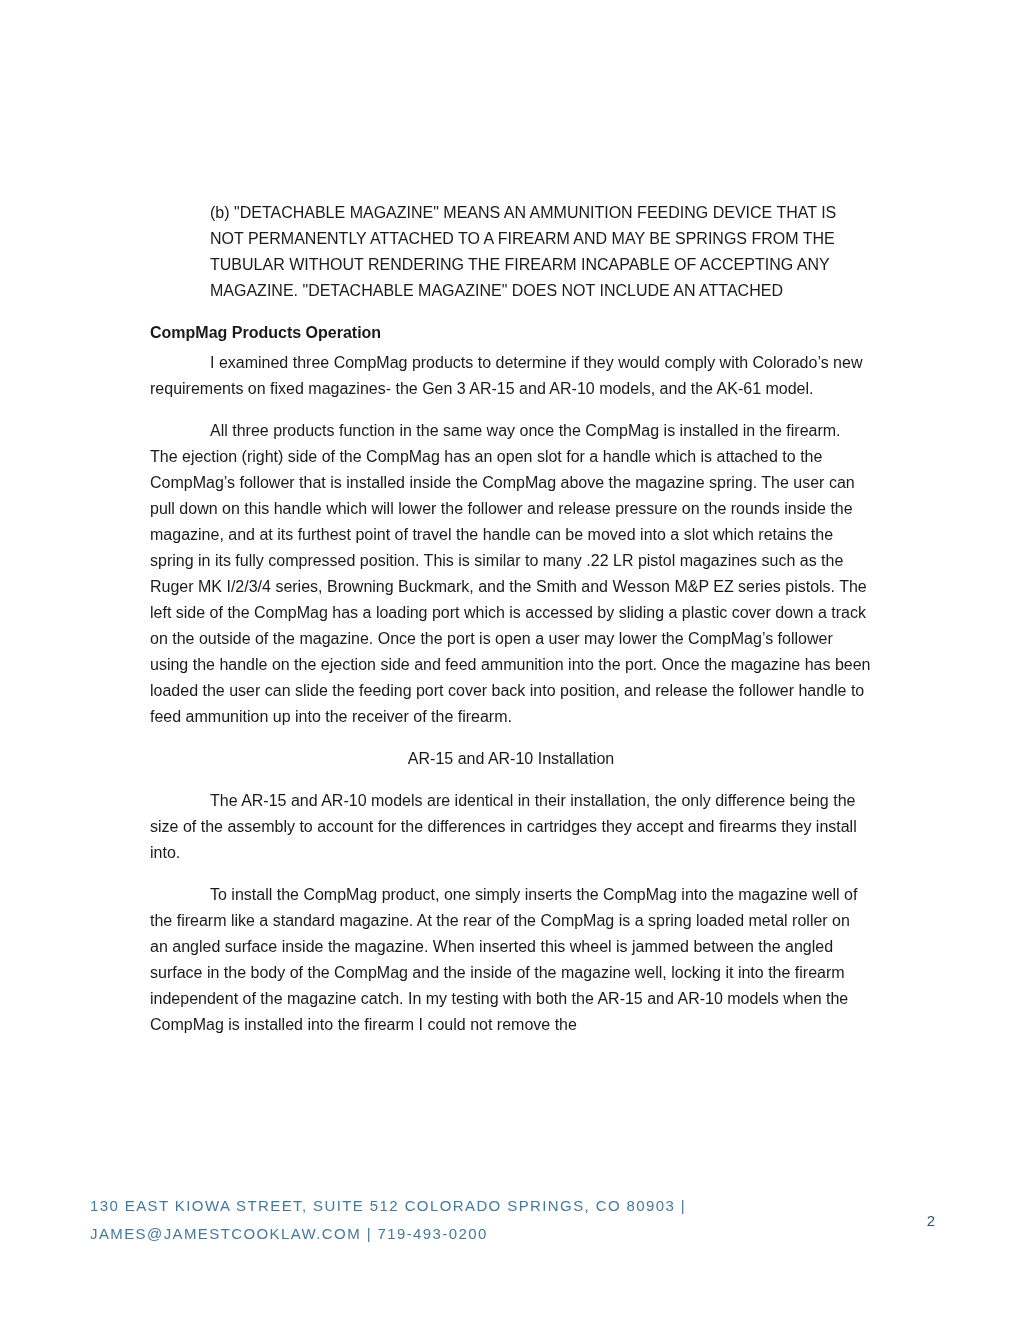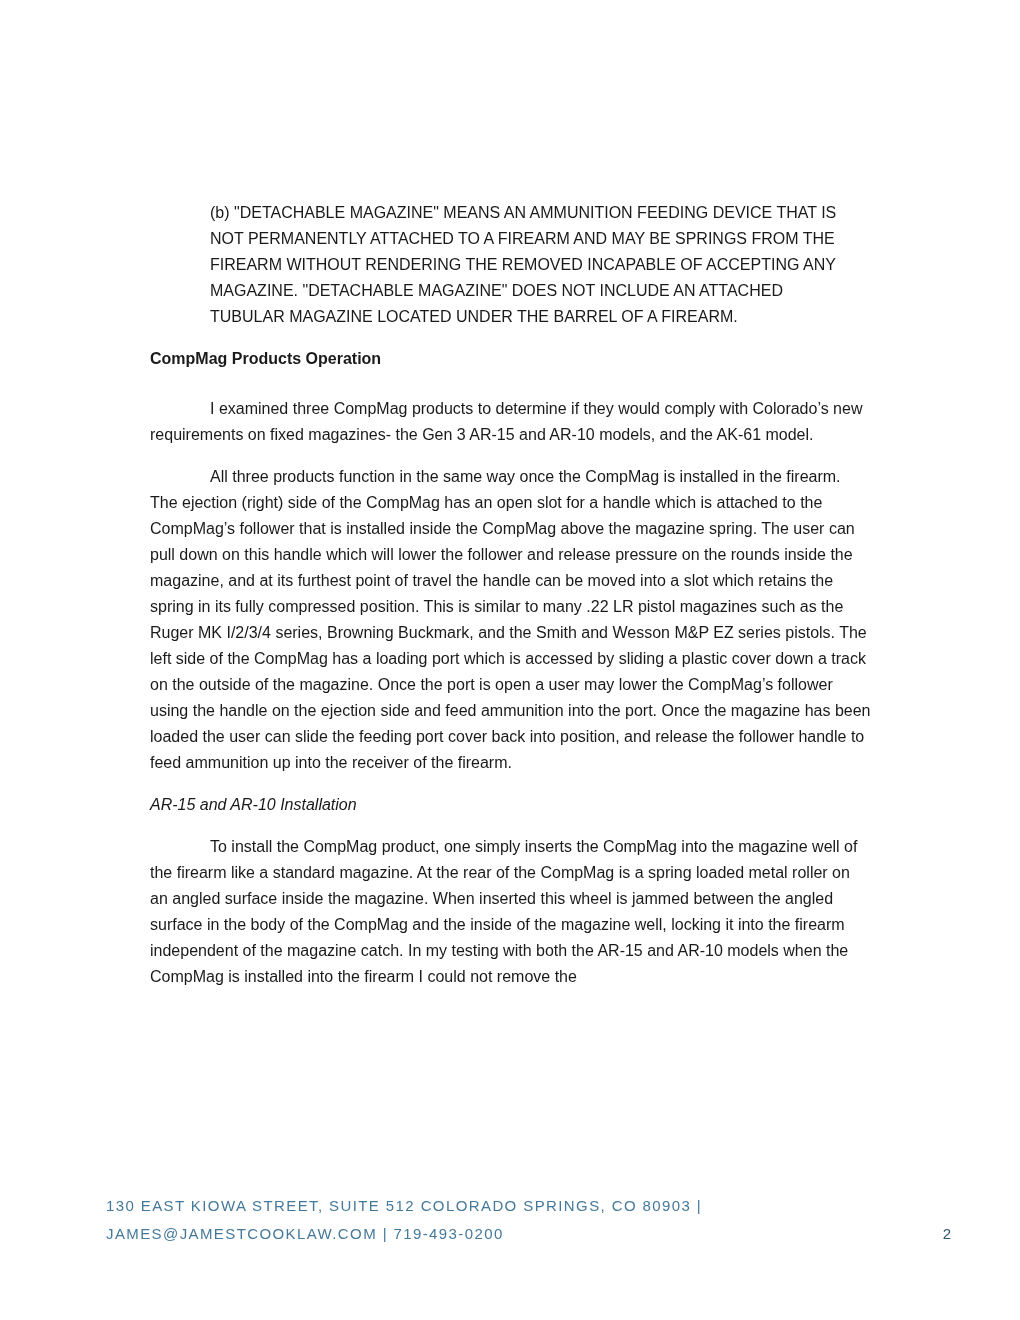--- a/index.html
+++ b/index.html
@@ -29,34 +29,34 @@
   }
   .blockquote .q-line {
     white-space: nowrap;
   }
   .para {
     margin: 0 0 16px 0;
     text-indent: 60px;
   }
   .section-heading {
     font-weight: bold;
-    margin: 0 0 24px 0;
+    margin: 0 0 4px 0;
   }
   .subsection-heading {
-    font-style: italic;
     margin: 16px 0 16px 0;
+    text-align: center;
   }
   .footer {
     position: absolute;
-    left: 106px;
+    left: 90px;
     top: 1192px;
     width: 845px;
     display: flex;
     justify-content: space-between;
-    align-items: flex-end;
+    align-items: center;
     color: #45799b;
     font-size: 15px;
     letter-spacing: 1.4px;
     line-height: 28px;
   }
   .footer-address {
     max-width: 700px;
   }
   .page-number {
     color: #2f546e;
@@ -68,34 +68,34 @@
 </head>
 <body>
 
 <div class="page">
 
   <div class="content">
 
     <div class="blockquote">
       <div class="q-line">(b) "DETACHABLE MAGAZINE" MEANS AN AMMUNITION FEEDING DEVICE THAT IS</div>
       <div class="q-line">NOT PERMANENTLY ATTACHED TO A FIREARM AND MAY BE SPRINGS FROM THE</div>
-      <div class="q-line">FIREARM WITHOUT RENDERING THE REMOVED INCAPABLE OF ACCEPTING ANY</div>
+      <div class="q-line">TUBULAR WITHOUT RENDERING THE FIREARM INCAPABLE OF ACCEPTING ANY</div>
       <div class="q-line">MAGAZINE. "DETACHABLE MAGAZINE" DOES NOT INCLUDE AN ATTACHED</div>
-      <div class="q-line">TUBULAR MAGAZINE LOCATED UNDER THE BARREL OF A FIREARM.</div>
     </div>
 
     <div class="section-heading">CompMag Products Operation</div>
 
     <p class="para">I examined three CompMag products to determine if they would comply with Colorado’s new requirements on fixed magazines- the Gen 3 AR-15 and AR-10 models, and the AK-61 model.</p>
 
     <p class="para">All three products function in the same way once the CompMag is installed in the firearm. The ejection (right) side of the CompMag has an open slot for a handle which is attached to the CompMag’s follower that is installed inside the CompMag above the magazine spring. The user can pull down on this handle which will lower the follower and release pressure on the rounds inside the magazine, and at its furthest point of travel the handle can be moved into a slot which retains the spring in its fully compressed position. This is similar to many .22 LR pistol magazines such as the Ruger MK I/2/3/4 series, Browning Buckmark, and the Smith and Wesson M&amp;P EZ series pistols. The left side of the CompMag has a loading port which is accessed by sliding a plastic cover down a track on the outside of the magazine. Once the port is open a user may lower the CompMag’s follower using the handle on the ejection side and feed ammunition into the port. Once the magazine has been loaded the user can slide the feeding port cover back into position, and release the follower handle to feed ammunition up into the receiver of the firearm.</p>
 
 
     <div class="subsection-heading">AR-15 and AR-10 Installation</div>
 
+    <p class="para">The AR-15 and AR-10 models are identical in their installation, the only difference being the size of the assembly to account for the differences in cartridges they accept and firearms they install into.</p>
 
     <p class="para">To install the CompMag product, one simply inserts the CompMag into the magazine well of the firearm like a standard magazine. At the rear of the CompMag is a spring loaded metal roller on an angled surface inside the magazine. When inserted this wheel is jammed between the angled surface in the body of the CompMag and the inside of the magazine well, locking it into the firearm independent of the magazine catch. In my testing with both the AR-15 and AR-10 models when the CompMag is installed into the firearm I could not remove the</p>
 
   </div>
 
   <div class="footer">
     <div class="footer-address">
       <div>130 EAST KIOWA STREET, SUITE 512 COLORADO SPRINGS, CO 80903 |</div>
       <div>JAMES@JAMESTCOOKLAW.COM | 719-493-0200</div>
     </div>

